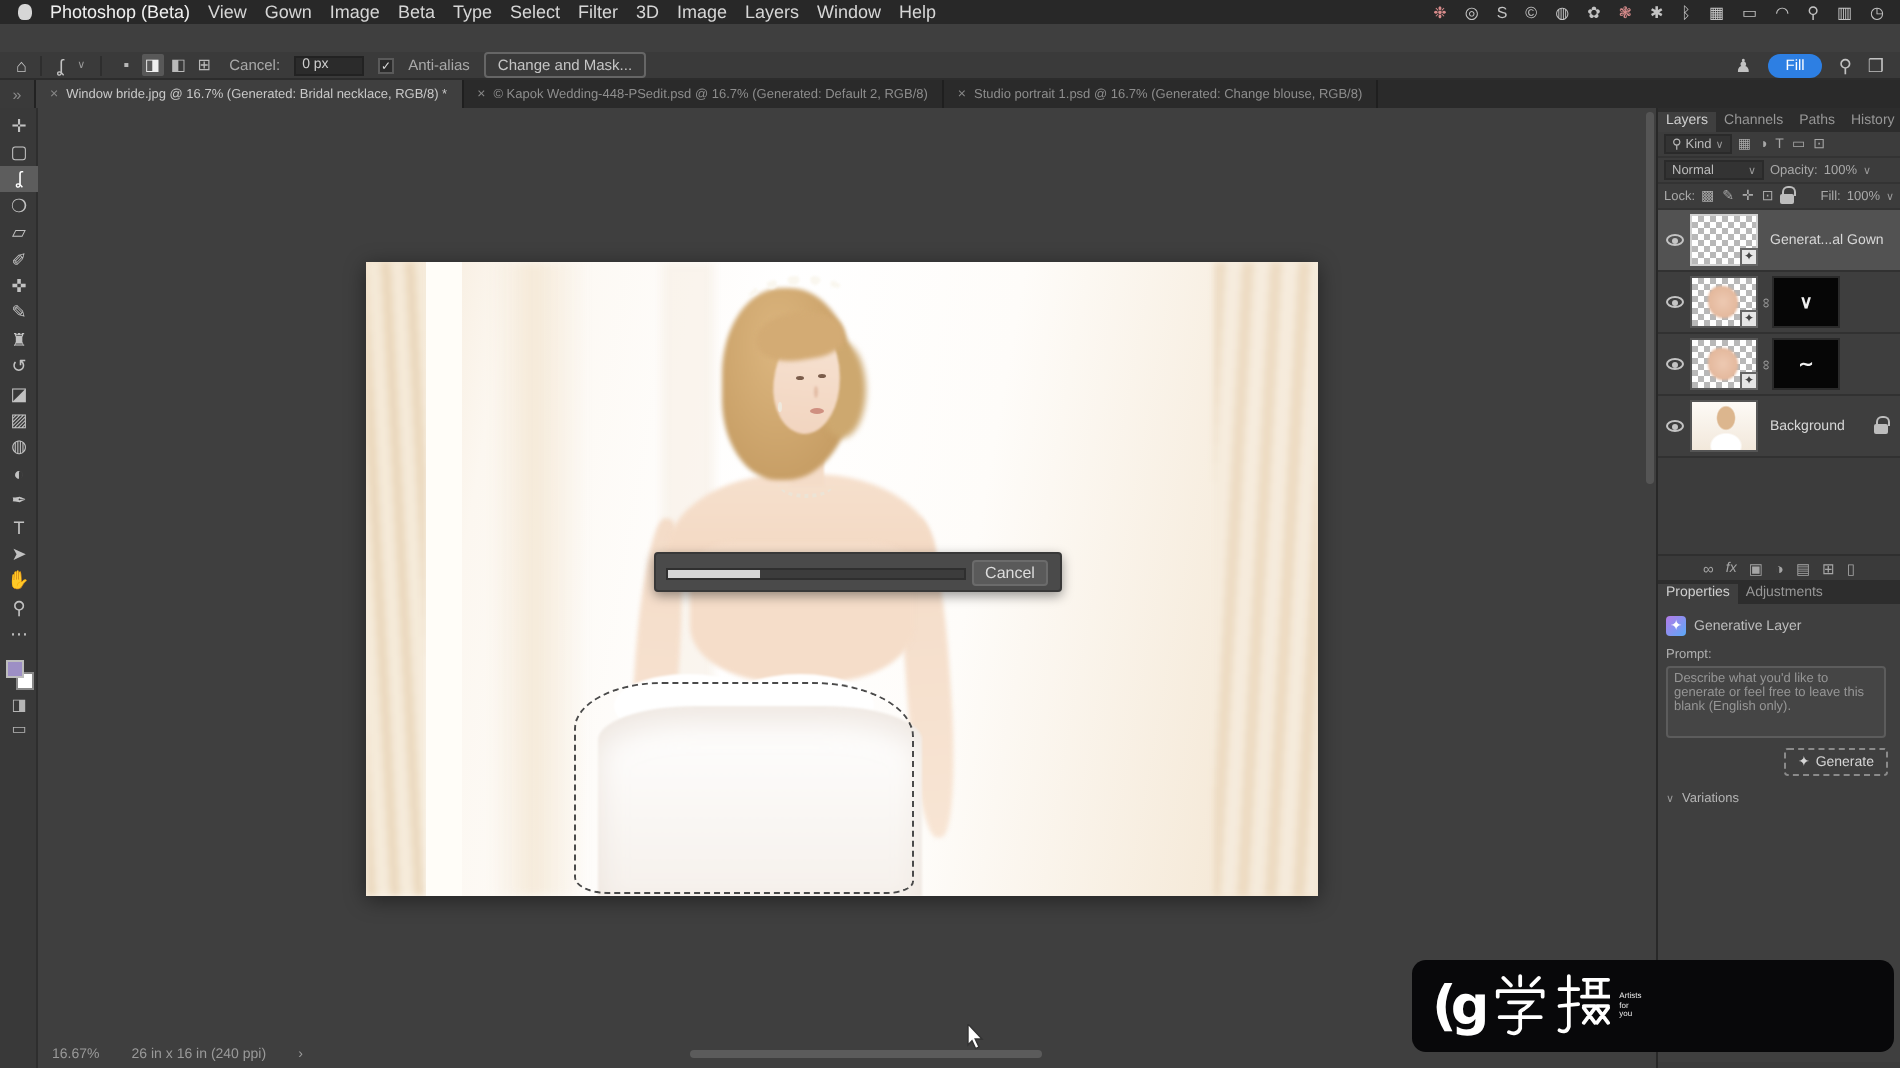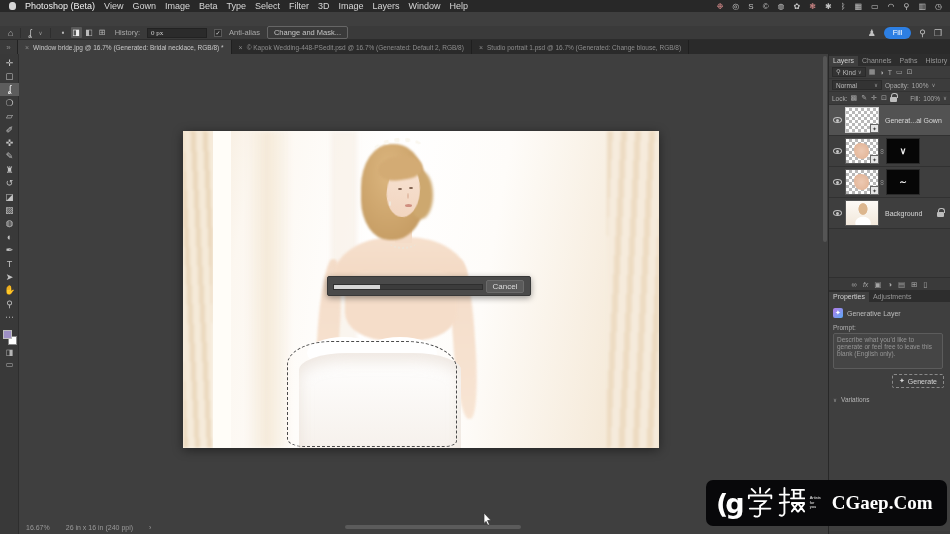--- a/index.html
+++ b/index.html
@@ -24,22 +24,22 @@
   .wintitle{position:absolute;left:0;right:0;top:3px;text-align:center;font-size:8px;color:#9c9c9c}
   
   .optionsbar{position:absolute;left:0;top:26px;width:950px;height:14px;background:#3a3a3a;
               display:flex;align-items:center;gap:7px;padding:0 8px;font-size:8px;color:#b9b9b9;
               border-bottom:1px solid #2c2c2c}
   .osep{width:1px;height:10px;background:#2e2e2e}
   .oicn{font-size:9px;color:#c2c2c2}
   .modeset{display:flex;gap:2px}
   .modeset span{width:11px;height:11px;display:flex;align-items:center;justify-content:center;font-size:8px;border-radius:1px}
   .modeset .pressed{background:#585858;color:#eee}
-  .feather-input{width:60px;height:10px;background:#2b2b2b;border:1px solid #222;color:#cfcfcf;
-                 font-size:7px;padding:0 3px;font-family:Liberation Serif, serif}
+  .feather-input{width:35px;height:10px;background:#2b2b2b;border:1px solid #222;color:#cfcfcf;
+                 font-size:7px;padding:0 3px;font-family:Liberation Sans, sans-serif}
   .cbx{width:8px;height:8px;background:#2b2b2b;border:1px solid #5a5a5a;color:#d8d8d8;font-size:6px;
        display:flex;align-items:center;justify-content:center}
   .sam-btn{border:1px solid #666;border-radius:2px;padding:1px 6px;font-size:7.5px;color:#c5c5c5}
   .opt-right{margin-left:auto;display:flex;align-items:center;gap:8px}
   .share-btn{background:#2d7fe3;color:#fff;border-radius:7px;padding:1.5px 9px;font-size:7.5px}
   
   .tabstrip{position:absolute;left:0;top:40px;width:950px;height:14px;background:#2a2a2a;display:flex}
   .tabcorner{width:18px;height:14px;background:#3a3a3a;color:#8a8a8a;font-size:8px;display:flex;
              align-items:center;justify-content:center;border-right:1px solid #222}
   .tab{display:flex;align-items:center;gap:4px;padding:0 7px;font-size:6.5px;height:14px;
@@ -215,21 +215,21 @@
     <span class="osep"></span>
     <span class="oicn">ʆ</span>
     <span class="caret">∨</span>
     <span class="osep"></span>
     <span class="modeset">
         <span class="">▪</span>
         <span class=" pressed">◨</span>
         <span class="">◧</span>
         <span class="">⊞</span>
       </span>
-    <span class="lbl" style="font-size:7.5px">History:</span>
+    <span class="lbl" style="font-size:7.5px">Cancel:</span>
     <input class="feather-input" value="0 px" style="">
     <span class="cbx">✓</span>
     <span class="lbl" style="font-size:7.5px">Anti-alias</span>
     <span class="sam-btn">Change and Mask...</span>
     <span class="opt-right">
       <span class="oicn">♟</span>
       <span class="share-btn">Fill</span>
       <span class="oicn">⚲</span>
       <span class="oicn">❒</span>
     </span>
@@ -453,16 +453,15 @@
       <path d="M5,3 L9,7 M14,2 L14,7 M24,3 L20,7"></path>
       <path d="M2,10 L26,10 M2,10 L2,13 M26,10 L26,13"></path>
       <path d="M8,16 L20,16 C18,19 15,20 14,21 M14,21 L14,30 C13,33 10,33 8,32 M3,24 L25,24"></path>
       <path d="M40,2 L40,29 C39,32 37,32 35,31 M35,9 L45,9 M35,18 L45,17"></path>
       <path d="M48,4 L61,4 M50,4 L50,13 M57,4 L57,13 M50,8 L57,8 M47,13 L62,13"></path>
       <path d="M48,18 L54,18 M48,19 L54,27 M54,19 L48,27 M55,18 L61,18 M55,19 L61,27 M61,19 L55,27"></path>
     </svg>
     <span class="wtag">
       <span>Artists</span><br><span>for you</span>
     </span>
-    <span class="wsite">CGaep.Com</span>
   </div>
 
 </div>
 
 </body></html>

